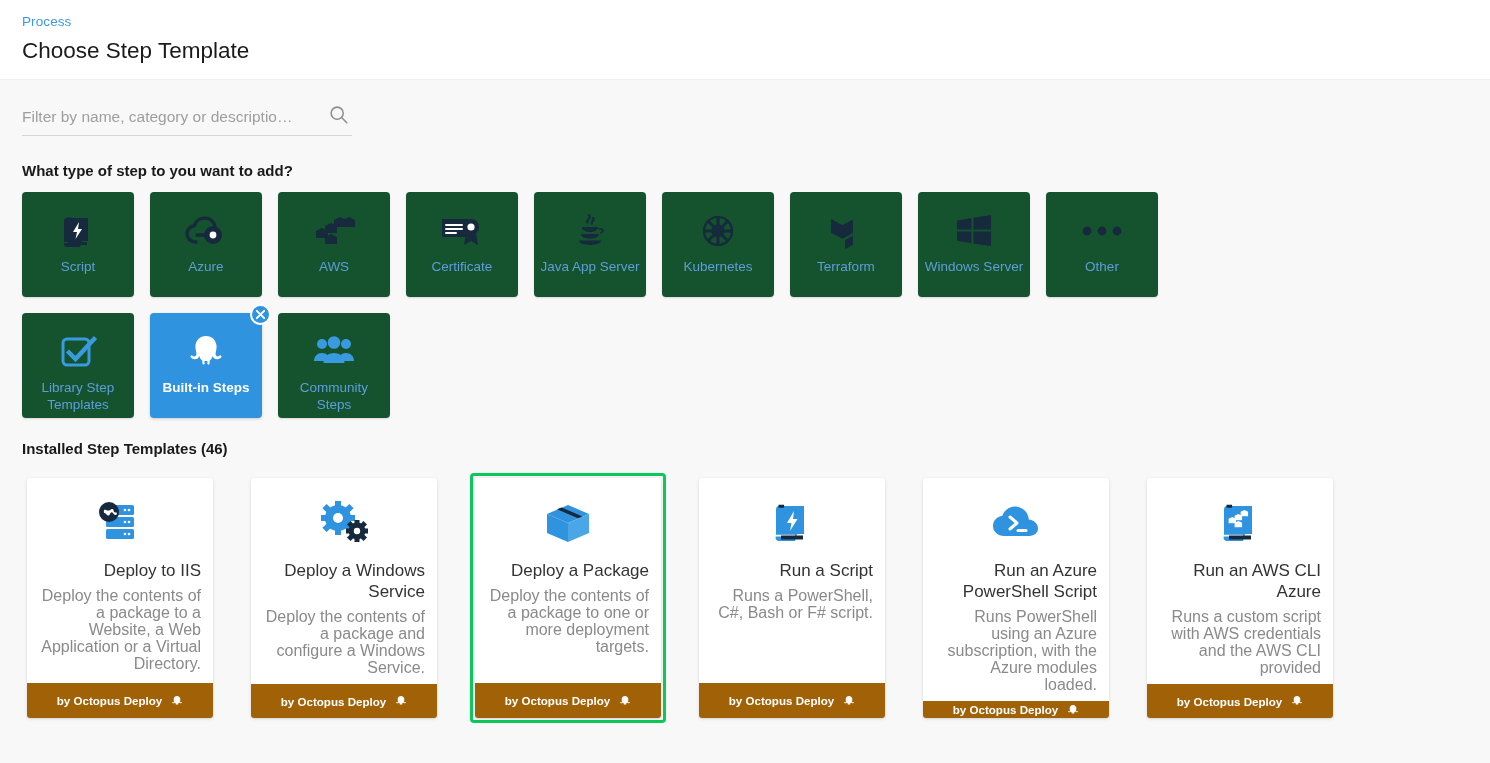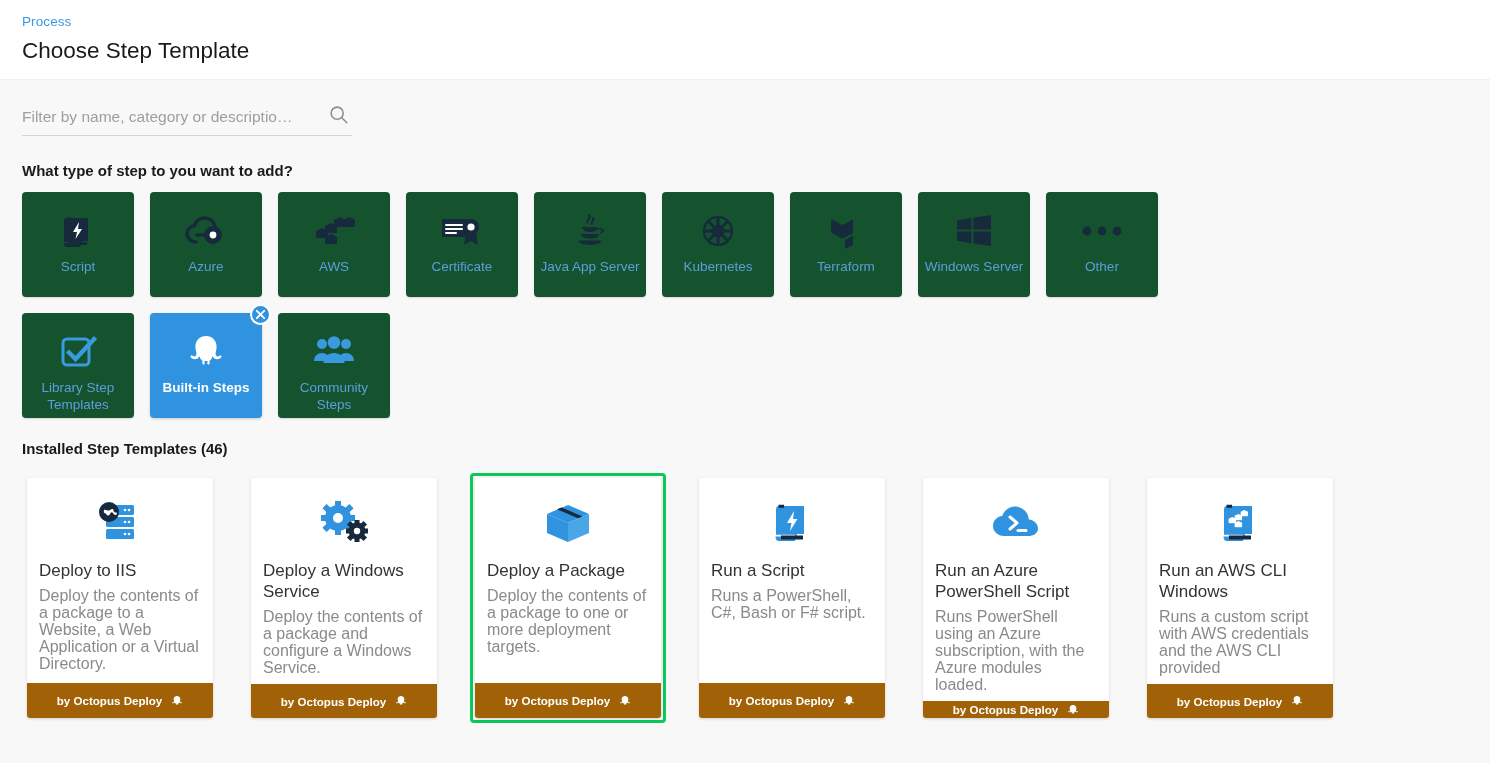--- a/index.html
+++ b/index.html
@@ -117,21 +117,21 @@
     border-radius: 3px;
     box-shadow: 0 1px 3px rgba(0,0,0,.16);
     height: 240px;
     display: flex; flex-direction: column;
     overflow: hidden;
     cursor: pointer;
   }
   .card-body {
     flex: 1;
     padding: 18px 12px 8px 12px;
-    text-align: left;
+    text-align: right;
   }
   .card-ico {
     height: 54px;
     display: flex; align-items: center; justify-content: center;
   }
   .card-title {
     font-size: 17px;
     color: #333333;
     line-height: 21px;
     margin-top: 10px;
@@ -564,21 +564,21 @@
                   <polygon points="7,0 13,3 7,6 1,3"></polygon>
                   <rect x="1" y="3" width="12" height="7"></rect>
                 </g>
               <g transform="translate(23,10) scale(0.62)">
                   <polygon points="7,0 13,3 7,6 1,3"></polygon>
                   <rect x="1" y="3" width="12" height="7"></rect>
                 </g>
             </g>
           </svg>
         </div>
-        <div class="card-title">Run an AWS CLI Windows</div>
+        <div class="card-title">Run an AWS CLI Azure</div>
         <div class="card-desc">Runs a custom script with AWS credentials and the AWS CLI provided</div>
       </div>
       <div class="card-footer">
         <span>by Octopus Deploy</span>
         <span class="footer-octo">
           <svg width="12" height="12" viewBox="0 0 38 38">
               <path fill="#ffffff" d="M19 3c6.3 0 10.6 4.7 10.6 10.6 0 3.3-1 5.4-1 7.4 0 1.6 1 2.4 2.2 2.4 1 0 1.8-.5 2.3-1.3l1.6 1.3c-.9 1.7-2.5 2.8-4.5 2.8-2.3 0-4-1.3-4.6-3.3-.6 2.4-1.7 4-3.1 4.9.4 1.5.2 3-.6 4l-1.8-1.1c.5-.8.6-1.8.3-2.7-.4.1-.9.1-1.4.1s-1 0-1.4-.1c-.3.9-.2 1.9.3 2.7l-1.8 1.1c-.8-1-1-2.5-.6-4-1.4-.9-2.5-2.5-3.1-4.9-.6 2-2.3 3.3-4.6 3.3-2 0-3.6-1.1-4.5-2.8l1.6-1.3c.5.8 1.3 1.3 2.3 1.3 1.2 0 2.2-.8 2.2-2.4 0-2-1-4.1-1-7.4C8.4 7.7 12.7 3 19 3z"></path>
             </svg>
         </span>
       </div>

